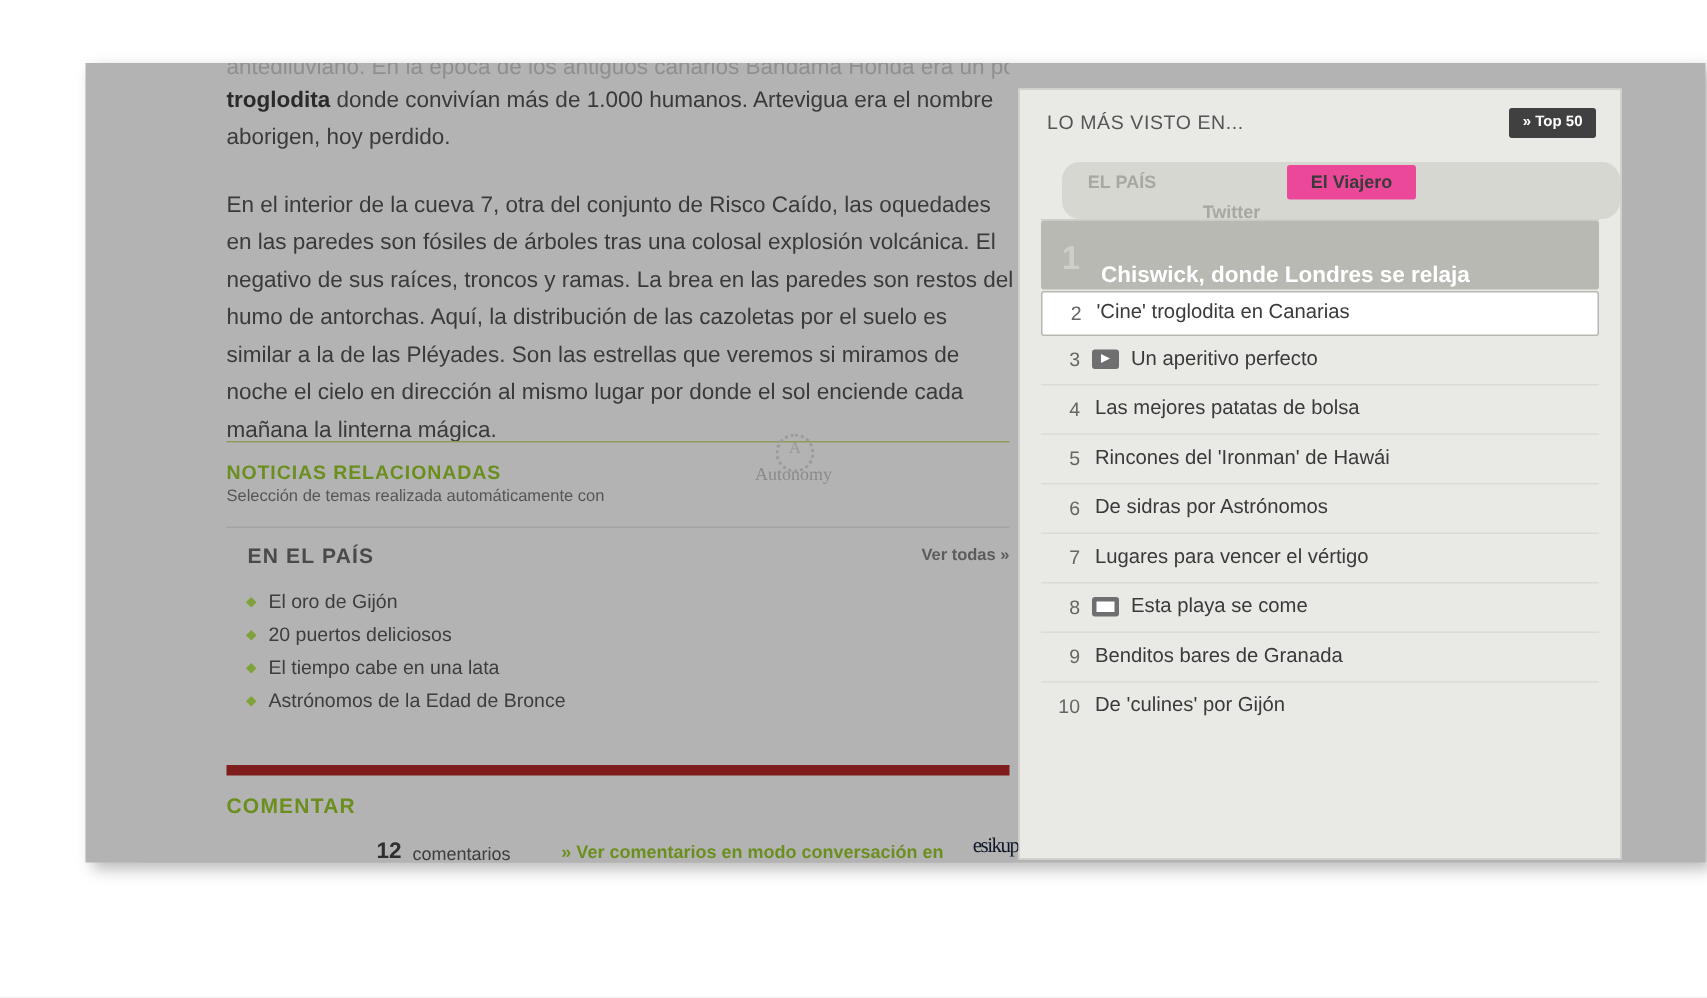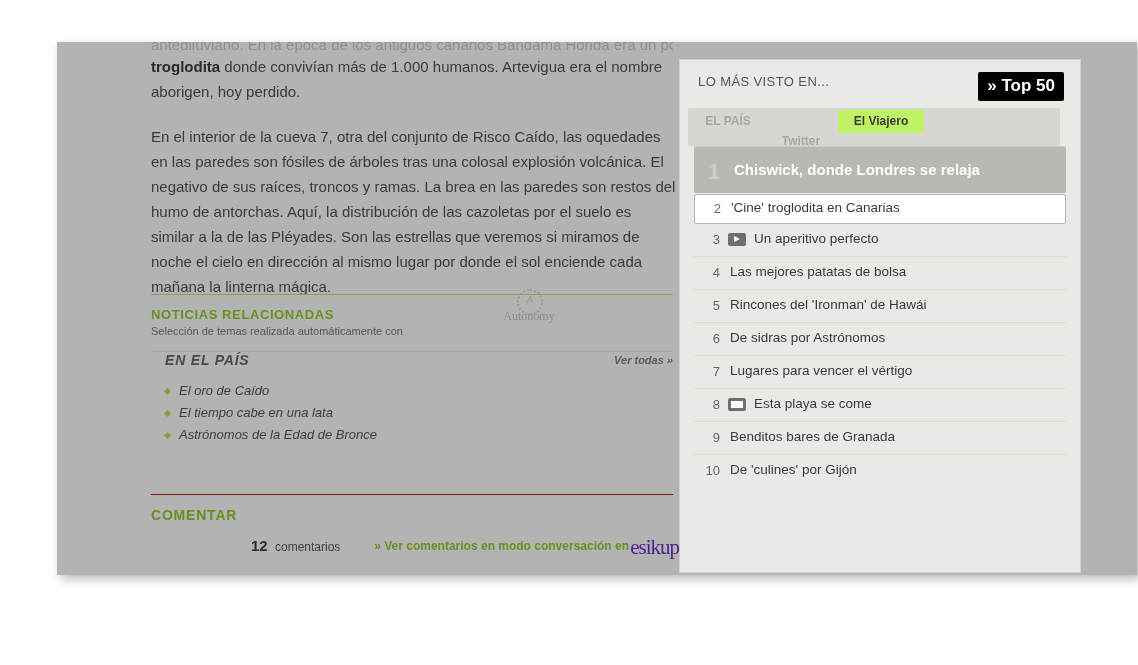--- a/index.html
+++ b/index.html
@@ -129,21 +129,21 @@
     left: 0;
     top: 16px;
     width: 68px;
     font-size: 12px;
     color: #8a8a8a;
   }
 
   .related-box {
     margin-top: 14px;
     border-top: 1px solid #a3a3a3;
-    font-style: italic;
+    padding-top: 10px;
   }
   .related-box-head {
     position: relative;
     height: 22px;
   }
   .rb-title {
     position: absolute;
     left: 14px;
     top: 0;
     font-size: 14px;
@@ -179,23 +179,23 @@
     width: 5px;
     height: 5px;
     background: #7fa33a;
     transform: rotate(45deg);
   }
 
   
   .comment-block {
     position: absolute;
     left: 56px;
-    top: 452px;
+    top: 468px;
     width: 522px;
-    border-top: 1px solid #7f1d1d;
+    border-top: 7px solid #7f1d1d;
     padding-top: 12px;
   }
   .comment-title {
     font-size: 14px;
     font-weight: bold;
     letter-spacing: 0.8px;
     color: #6b8f1e;
   }
   .comment-row {
     position: relative;
@@ -222,23 +222,23 @@
     right: 44px;
     top: 2px;
     font-size: 12px;
     font-weight: bold;
     color: #6b8f1e;
   }
   .esikup {
     position: absolute;
     right: -6px;
     top: -2px;
-    font-size: 21px;
+    font-size: 14px;
     font-family: "Liberation Serif", serif;
-    color: #4c1d95;
+    color: #0f172a;
     letter-spacing: -1px;
   }
 
   
   .mostviewed {
     position: absolute;
     left: 622px;
     top: 17px;
     width: 400px;
     height: 512px;
@@ -254,52 +254,52 @@
     left: 18px;
     top: 14px;
     font-size: 13px;
     color: #555;
     letter-spacing: 0.4px;
   }
   .mv-top50 {
     position: absolute;
     right: 16px;
     top: 12px;
-    background: #000000;
+    background: #404040;
     color: #fff;
-    font-size: 17px;
+    font-size: 10px;
     font-weight: bold;
     padding: 4px 9px 5px 9px;
     border-radius: 2px;
   }
   .mv-tabs {
     position: absolute;
-    left: 8px;
+    left: 28px;
     top: 48px;
     width: 372px;
     height: 38px;
     background: #d7d7d2;
-    border-radius: 2px;
+    border-radius: 12px;
   }
   .mv-tab {
     position: absolute;
     top: 2px;
     height: 23px;
     line-height: 23px;
     font-size: 12px;
     font-weight: bold;
     color: #a8a8a2;
     text-align: center;
   }
   .mv-tab.t1 { left: 4px; width: 72px; }
   .mv-tab.t2 { left: 80px; width: 66px; margin-top: 20px; }
   .mv-tab.t3 {
     left: 150px;
     width: 86px;
-    background: #bef264;
+    background: #ec4899;
     color: #3a3a3a;
     border-radius: 2px;
   }
 
   .mv-list {
     position: absolute;
     left: 14px;
     top: 86px;
     width: 372px;
     border-top: 1px solid #cfcfc9;
@@ -372,21 +372,21 @@
   }
   .mv-item.first .rank {
     top: 12px;
     left: 2px;
     width: 24px;
     font-size: 22px;
     font-weight: bold;
     color: #cfcfc9;
   }
   .mv-item.first .txt {
-    top: 14px;
+    top: 28px;
     left: 40px;
     font-size: 15px;
     font-weight: bold;
     color: #ffffff;
   }
 
   .mv-item.highlight {
     background: #ffffff;
     border: 1px solid #b7b7b1;
     border-radius: 2px;
@@ -427,21 +427,22 @@
           </div>
           <div class="word">Autonomy</div>
         </div>
 
         <div class="related-box">
           <div class="related-box-head">
             <div class="rb-title">EN EL PAÍS</div>
             <div class="rb-all">Ver todas »</div>
           </div>
           <ul class="rel-list">
-            <li><span>El oro de Caído</span></li>
+            <li><span>El oro de Gijón</span></li>
+            <li><span>20 puertos deliciosos</span></li>
             <li><span>El tiempo cabe en una lata</span></li>
             <li><span>Astrónomos de la Edad de Bronce</span></li>
           </ul>
         </div>
       </div>
 
       <div class="comment-block">
         <div class="comment-title">COMENTAR</div>
         <div class="comment-row">
           <div class="comment-count">12</div>

